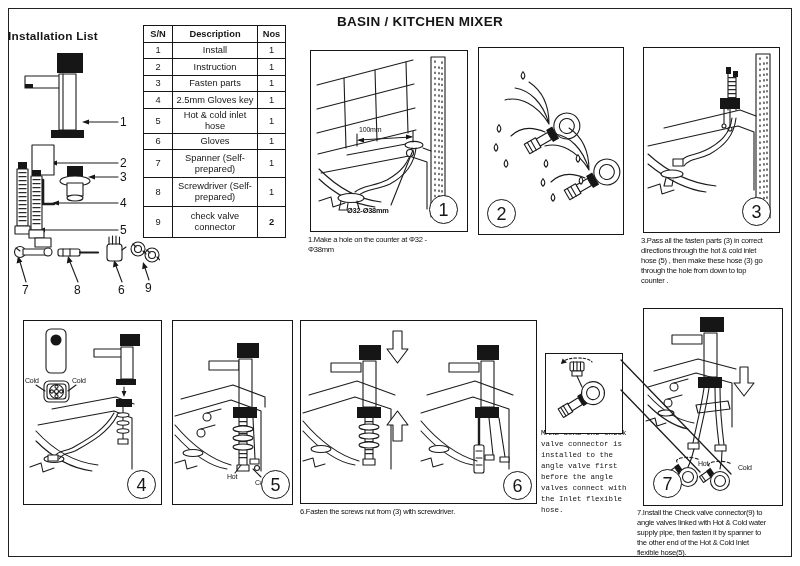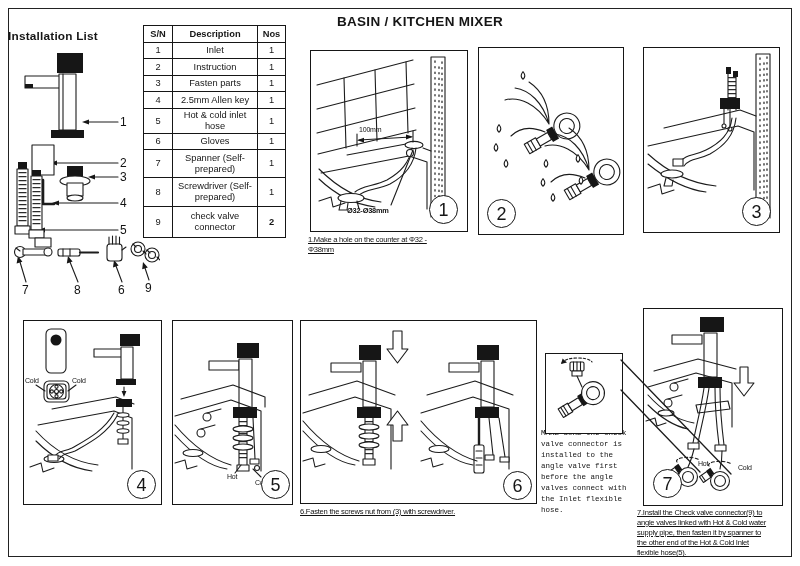--- a/index.html
+++ b/index.html
@@ -11,21 +11,21 @@
   .install-heading{position:absolute;left:8px;top:31px;font:700 11.8px/1 "Liberation Sans",sans-serif;letter-spacing:.2px;}
   
   table.parts{position:absolute;left:143px;top:25px;border-collapse:collapse;background:#fff;table-layout:fixed;}
   table.parts th,table.parts td{border:1.2px solid #161616;text-align:center;vertical-align:middle;
         font:400 9.3px/1.15 "Liberation Sans",sans-serif;padding:0 2px;overflow:hidden;}
   table.parts th{font-weight:700;}
   td.mono{font:400 11px/1.25 "Liberation Mono",monospace;}
   
   .panel{position:absolute;border:1.3px solid #161616;background:#fff;text-align:right;}
   .cap{position:absolute;font:400 7.6px/10px "Liberation Sans",sans-serif;letter-spacing:-.25px;
-       white-space:pre-line;color:#111;text-decoration:underline;}
+       white-space:pre-line;color:#111;}
   .circle-num{position:absolute;width:27px;height:27px;border:1.6px solid #161616;border-radius:50%;
        background:#fff;display:flex;align-items:center;justify-content:center;
        font:400 18px/1 "Liberation Sans",sans-serif;z-index:3;}
   .note-box{position:absolute;left:545px;top:353px;width:76px;height:79px;border:1.2px solid #161616;background:#fff;z-index:2;}
   .note-text{position:absolute;left:541px;top:428px;width:102px;
        font:400 7.5px/11px "Liberation Mono",monospace;white-space:pre-line;}
   .overlay{position:absolute;left:0;top:0;width:800px;height:566px;pointer-events:none;z-index:2;}
   
   .d{stroke:#1c1c1c;stroke-width:1.1;fill:none;stroke-linecap:round;stroke-linejoin:round;}
   .w{fill:#fff;stroke:#1c1c1c;stroke-width:1.1;stroke-linejoin:round;}
@@ -137,36 +137,36 @@
         <col style="width:28px">
       </colgroup>
     <tbody>
         <tr style="height:17px">
       <th>S/N</th>
       <th>Description</th>
       <th>Nos</th>
     </tr>
     <tr style="height:16px">
           <td>1</td>
-          <td>Inlet</td>
+          <td>Install</td>
           <td>1</td>
         </tr>
     <tr style="height:17px">
           <td>2</td>
           <td>Instruction</td>
           <td>1</td>
         </tr>
     <tr style="height:16px">
           <td>3</td>
           <td>Fasten parts</td>
           <td>1</td>
         </tr>
     <tr style="height:17px">
           <td>4</td>
-          <td>2.5mm Allen key</td>
+          <td>2.5mm Gloves key</td>
           <td>1</td>
         </tr>
     <tr style="height:25px">
           <td>5</td>
           <td>Hot &amp; cold inlet hose</td>
           <td>1</td>
         </tr>
     <tr style="height:16px">
           <td>6</td>
           <td>Gloves</td>
@@ -293,20 +293,25 @@
         <path d="M80,61 V76 M86,61 V78" class="d"></path>
         <circle cx="80" cy="78" r="2" class="w"></circle>
           <circle cx="86" cy="81" r="2" class="w"></circle>
         <path d="M88,70 C86,86 76,95 62,102 C50,108 42,106 36,114" class="d"></path>
         <path d="M92,70 C90,88 80,98 66,106 C54,112 46,110 40,118" class="d"></path>
         <rect x="29" y="111" width="10" height="7" class="w"></rect>
       </g>
     </svg>
     <div class="circle-num" style="right:8px;bottom:6px">3</div>
   </div>
+  <div class="cap" style="left:641px;top:236px;width:155px">3.Pass all the fasten parts (3) in correct
+directions through the hot &amp; cold inlet
+hose (5) , then make these hose (3) go
+through the hole from down to top
+counter .</div>
 
   <div class="panel" style="left:23px;top:320px;width:137px;height:183px">
     <svg width="137" height="183" viewBox="0 0 137 183">
       <g>
         <rect x="22" y="8" width="20" height="44" rx="5" class="w"></rect>
         <circle cx="32" cy="19" r="5.5" class="b"></circle>
         <rect x="20" y="60" width="25" height="21" rx="5" class="w"></rect>
         <rect x="23" y="63" width="19" height="15" rx="3" class="w"></rect>
         <circle cx="32.5" cy="70.5" r="7" class="w"></circle>
         <circle cx="32.5" cy="70.5" r="2" class="w"></circle>

